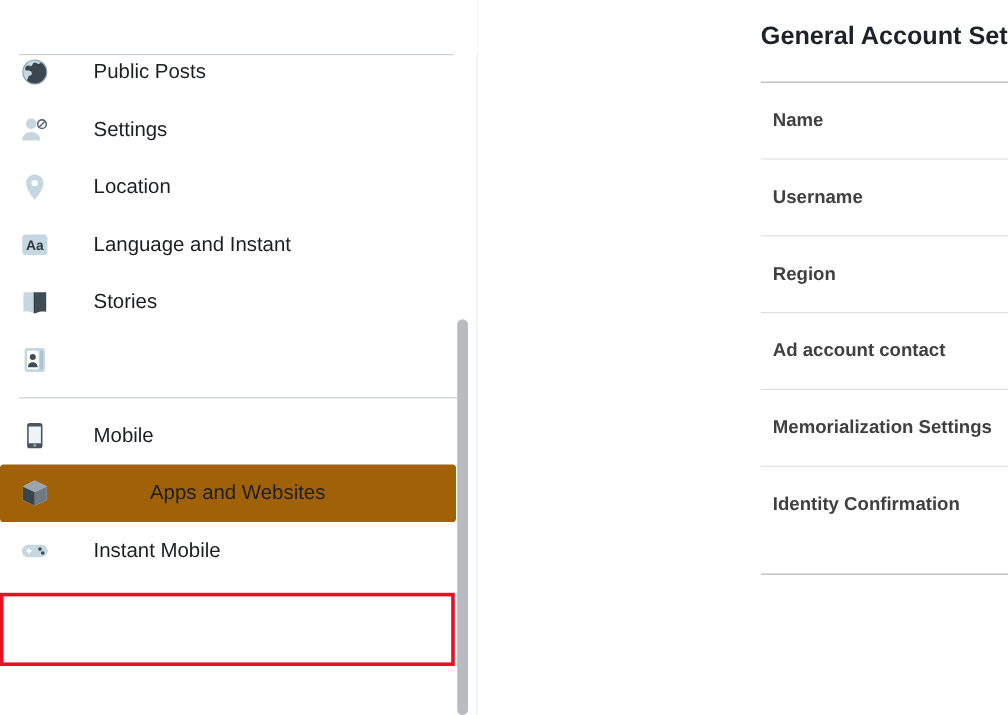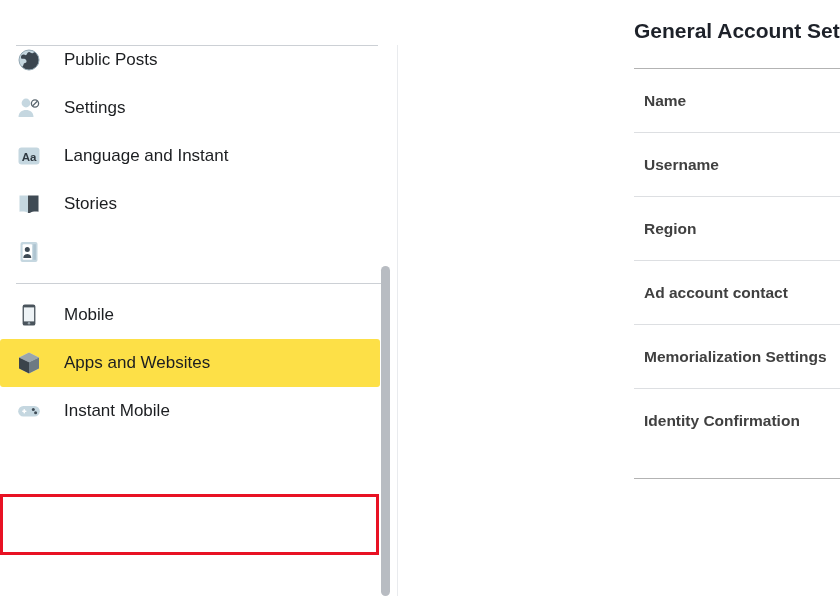--- a/index.html
+++ b/index.html
@@ -77,28 +77,29 @@
     display: flex;
     align-items: center;
     padding: 0 10px 0 16px;
     box-sizing: border-box;
     border-radius: 3px;
     margin: 0 18px 0 0;
     cursor: pointer;
   }
 
   .nav-item.selected {
-    background: #fde047;
+    background: #a16207;
+    gap: 47px;
   }
 
   .nav-icon {
     width: 26px;
     height: 26px;
     flex: 0 0 26px;
-    margin-right: 22px;
+    margin-right: 36px;
     display: flex;
     align-items: center;
     justify-content: center;
   }
   .nav-icon svg { display: block; }
 
   .nav-label {
     font-size: 17px;
     color: #1c1e21;
     line-height: 20px;
@@ -245,20 +246,29 @@
                   <circle cx="19" cy="8.5" r="4.3" fill="#fff"></circle>
                   <circle cx="19" cy="8.5" r="3.6" fill="none" stroke="#5b6770" stroke-width="1.3"></circle>
                   <line x1="16.5" y1="11" x2="21.5" y2="6" stroke="#5b6770" stroke-width="1.3"></line>
                 </svg>
               </span>
               <span class="nav-label">Settings</span>
             </div>
             <div class="nav-item">
               <span class="nav-icon">
                 <svg width="26" height="26" viewBox="0 0 26 26">
+                  <path d="M13 2.5c-4.1 0-7.3 3.2-7.3 7.2 0 5.4 7.3 13.8 7.3 13.8s7.3-8.4 7.3-13.8c0-4-3.2-7.2-7.3-7.2z" fill="#c5d7e0"></path>
+                  <circle cx="13" cy="9.6" r="2.7" fill="#ffffff"></circle>
+                </svg>
+              </span>
+              <span class="nav-label">Location</span>
+            </div>
+            <div class="nav-item">
+              <span class="nav-icon">
+                <svg width="26" height="26" viewBox="0 0 26 26">
                   <rect x="2.5" y="4.5" width="21" height="17" rx="3" fill="#c5d7e0"></rect>
                   <text x="13" y="17.6" font-family="Liberation Sans, sans-serif" font-size="11.5" font-weight="bold" fill="#303a42" text-anchor="middle">Aa</text>
                 </svg>
               </span>
               <span class="nav-label">Language and Instant</span>
             </div>
             <div class="nav-item">
               <span class="nav-icon">
                 <svg width="26" height="26" viewBox="0 0 26 26">
                   <path d="M3.5 4.5h8.6v17.5c-2-1.4-5.6-1.6-8.6-1.2z" fill="#c5d7e0"></path>

